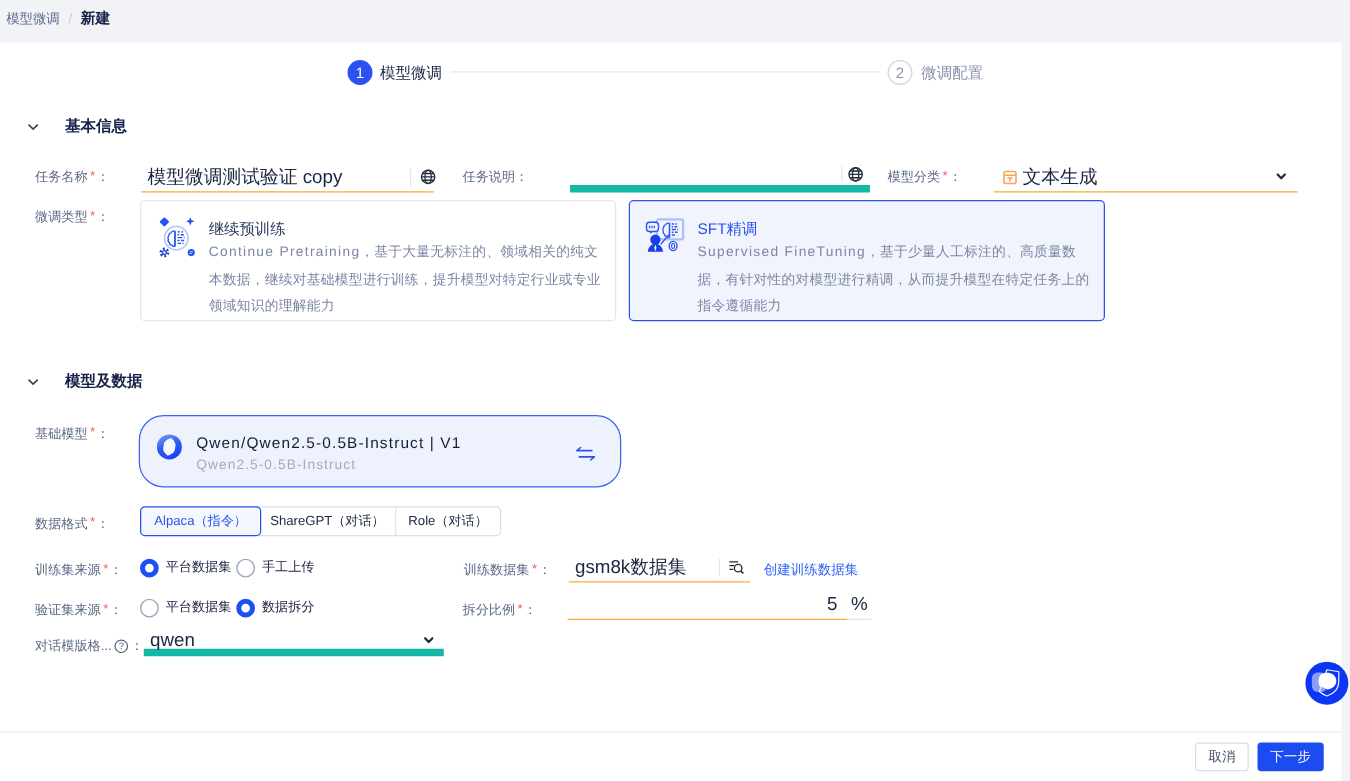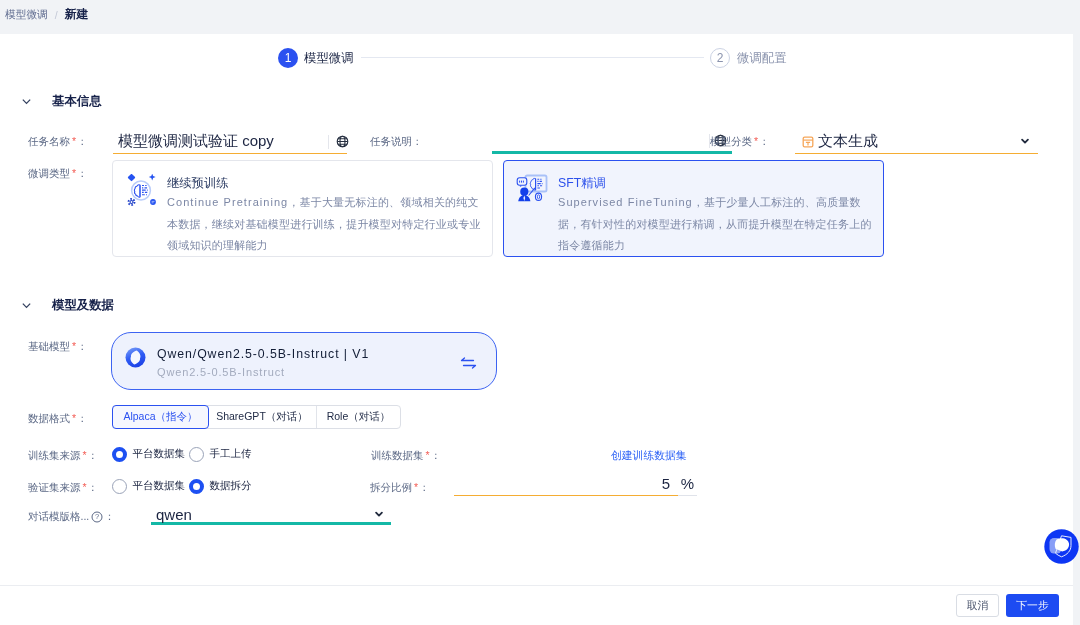--- a/index.html
+++ b/index.html
@@ -29,21 +29,21 @@
 
   
   .lab { position:absolute; height:14px; display:flex; align-items:flex-start; font-size:10.5px; color:#5b6885; white-space:nowrap; }
   .lab .star { color:#f35e56; margin:0 1px 0 2px; font-size:10.5px; }
 
   .val { font-size:15px; color:#1b2441; }
 
   
   .fld { position:absolute; height:24px; display:flex; align-items:center; }
   .fld.orange { border-bottom:1.5px solid #f5ad33; }
-  .fld.gray { border-bottom:3px solid #14b8a6;margin-left:36px; }
+  .fld.gray { border-bottom:6px solid #14b8a6; }
   .vsep { width:1px; height:14px; background:#e4e6ec; }
 
   
   .tcard { position:absolute; top:160px; height:97px; border-radius:4px; background:#fff; border:1px solid #e4e6ec; }
   .tcard.sel { background:#f1f4fd; border:1px solid #2b51f0; }
   .tcard .ttl { position:absolute; left:54.5px; top:14px; font-size:12.3px; color:#2c3c63; font-weight:500; }
   .tcard.sel .ttl { color:#2b50eb; }
   .tcard .desc { position:absolute; left:54.5px; top:31px; font-size:11px; letter-spacing:0.2px; line-height:21.5px; color:#7c87a5; white-space:nowrap; }
   .tcard .desc .lat { letter-spacing:1.05px; }
 
@@ -204,20 +204,30 @@
   </div>
 
   <div class="lab" style="left:28px; top:449px;">训练集来源<span class="star">*</span>：</div>
   <div class="rrow" style="left:111.5px; top:446.5px;">
     <span class="radio on"></span>
       <span class="rt">平台数据集</span>
     <span class="radio off" style="margin-left:3.5px"></span>
       <span class="rt">手工上传</span>
   </div>
   <div class="lab" style="left:371px; top:449px;">训练数据集<span class="star">*</span>：</div>
+  <div class="fld orange" style="left:455px; top:442px; width:145px;">
+    <span class="val" style="margin-left:5px;">gsm8k数据集</span>
+    <span style="flex:1"></span>
+    <span class="vsep"></span>
+    <svg width="17" height="13" viewBox="0 0 17 13" style="margin-left:4px;margin-right:3px">
+        <path d="M3.5 2.5h7M3.5 5.5h4M3.5 8.5h3" stroke="#252e3f" stroke-width="1.1"></path>
+        <circle cx="10.5" cy="7.5" r="3" fill="none" stroke="#252e3f" stroke-width="1.1"></circle>
+        <path d="M12.7 9.7l2 2" stroke="#252e3f" stroke-width="1.2"></path>
+      </svg>
+  </div>
   <div class="link abs" style="left:611px; top:449px;">创建训练数据集</div>
 
   <div class="lab" style="left:28px; top:481px;">验证集来源<span class="star">*</span>：</div>
   <div class="rrow" style="left:111.5px; top:478.5px;">
     <span class="radio off"></span>
       <span class="rt">平台数据集</span>
     <span class="radio on" style="margin-left:3.5px"></span>
       <span class="rt">数据拆分</span>
   </div>
   <div class="lab" style="left:370px; top:481px;">拆分比例<span class="star">*</span>：</div>

